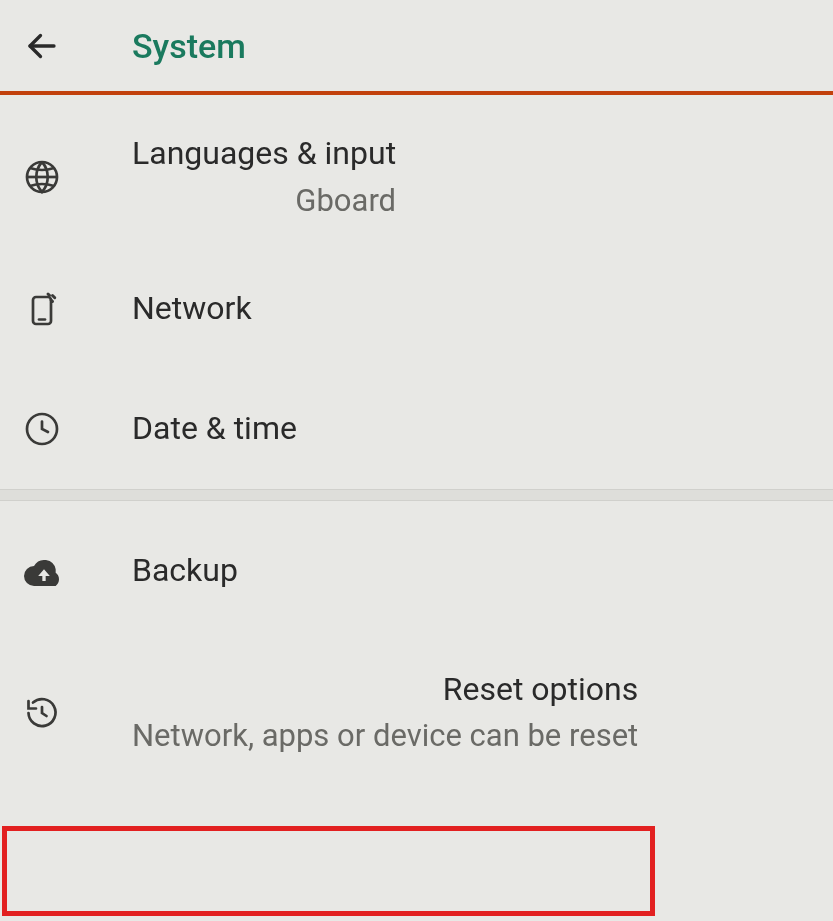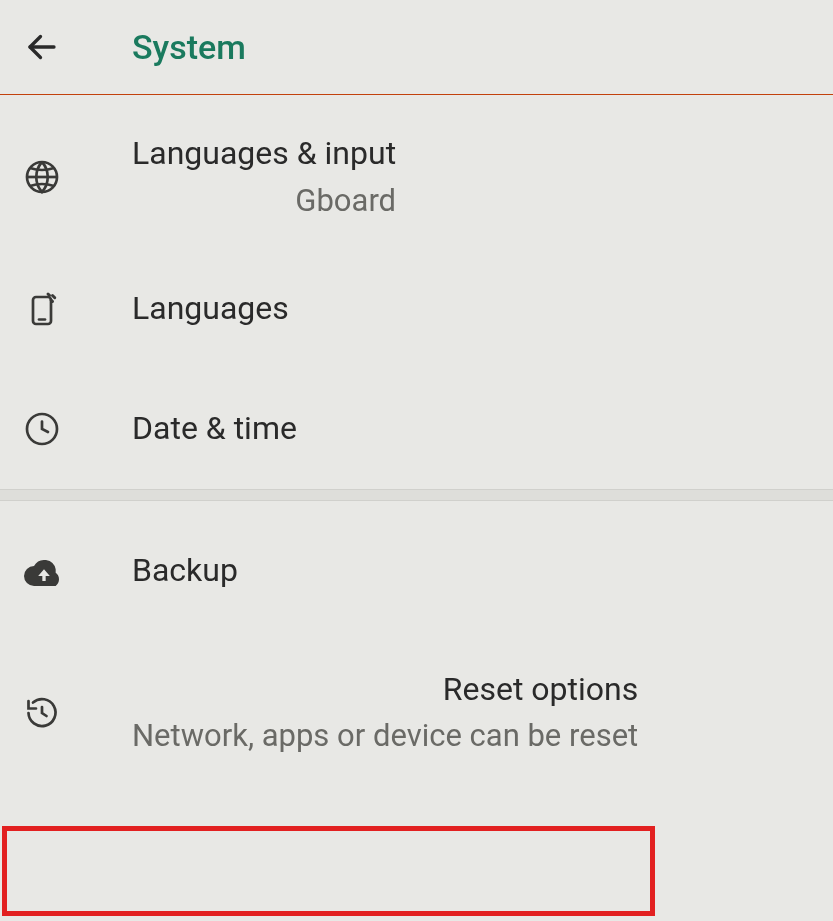--- a/index.html
+++ b/index.html
@@ -13,21 +13,21 @@
       width: 833px;
       height: 921px;
       overflow: hidden;
       position: relative;
     }
     .header {
       display: flex;
       align-items: center;
       padding: 20px 24px;
       height: 95px;
-      border-bottom: 1px solid #c2410c;
+      border-bottom: 4px solid #c2410c;
     }
     .back-arrow {
       color: #2a2a2a;
       cursor: pointer;
       margin-right: 72px;
     }
     .page-title {
       color: #1a7a5e;
       font-size: 34px;
       font-weight: 500;
@@ -124,21 +124,21 @@
     <span class="icon-slot">
       <svg width="36" height="36" viewBox="0 0 24 24" fill="none" stroke="#3a3a38" stroke-width="1.8" stroke-linecap="round">
         <rect x="6" y="4" width="12" height="18" rx="2"></rect>
         <line x1="10" y1="19" x2="14" y2="19"></line>
         <path d="M16 2 L17 3" stroke-width="2"></path>
         <path d="M19 3 L20.5 4.5" stroke-width="2"></path>
         <path d="M18 6 L19 7" stroke-width="2"></path>
       </svg>
     </span>
     <div class="item-text">
-      <span class="item-title">Languages</span>
+      <span class="item-title">Network</span>
     </div>
   </div>
 
   <div class="list-item">
     <span class="icon-slot">
       <svg width="36" height="36" viewBox="0 0 24 24" fill="none" stroke="#3a3a38" stroke-width="1.8" stroke-linecap="round">
         <circle cx="12" cy="12" r="10"></circle>
         <polyline points="12 7 12 12 16 14"></polyline>
       </svg>
     </span>

